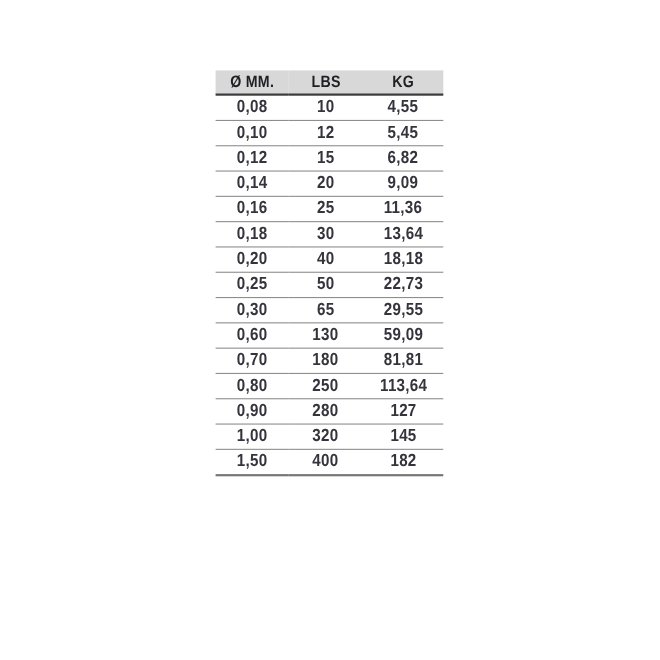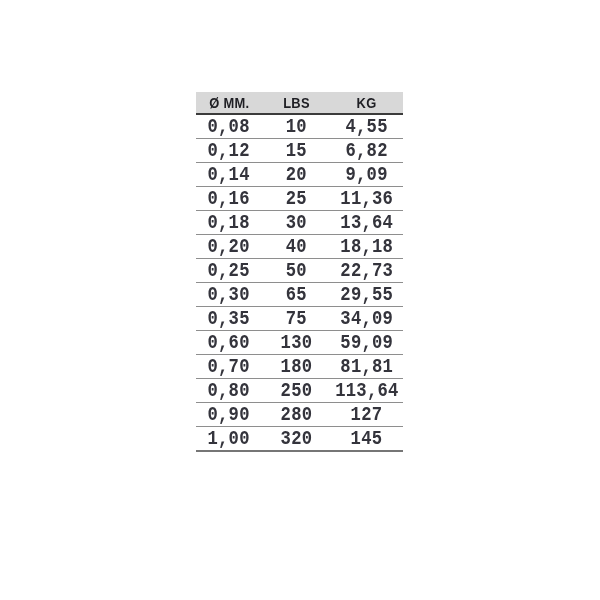--- a/index.html
+++ b/index.html
@@ -15,21 +15,21 @@
   body{
     width:600px;height:600px;
     background:var(--page-bg);
     font-family:"Liberation Sans", sans-serif;
     position:relative;
     overflow:hidden;
   }
   .table-wrap{
     position:absolute;
     left:196px;
-    top:92px;
+    top:64px;
     width:207px;
   }
   table{
     border-collapse:collapse;
     table-layout:fixed;
     width:100%;
   }
   col.c-mm{width:66px;}
   col.c-lbs{width:68px;}
   col.c-kg{width:73px;}
@@ -39,28 +39,27 @@
     font-size:15px;
     font-weight:700;
     height:21px;
     padding:0;
     text-align:center;
     vertical-align:middle;
     border-bottom:2px solid var(--header-underline);
   }
   td{
     color:var(--cell-text);
-    font-size:20px;
+    font-size:16px;
     font-weight:700;
     height:22px;
     padding:0;
     text-align:center;
     vertical-align:middle;
     border-bottom:1.5px solid var(--row-divider);
-    font-family:Liberation Mono, monospace;
   }
   tbody tr:last-child td{
     border-bottom:2px solid var(--bottom-border);
   }
   .cond{
     display:inline-block;
     transform:scaleX(0.86);
     transform-origin:center;
     white-space:nowrap;
     letter-spacing:0.3px;
@@ -81,20 +80,25 @@
         <th><span class="cond">Ø MM.</span></th>
         <th><span class="cond">LBS</span></th>
         <th><span class="cond">KG</span></th>
       </tr>
     </thead>
     <tbody id="table-body">
         <tr>
           <td><span class="cond">0,08</span></td>
           <td><span class="cond">10</span></td>
           <td><span class="cond">4,55</span></td>
+        </tr>
+        <tr>
+          <td><span class="cond">0,10</span></td>
+          <td><span class="cond">12</span></td>
+          <td><span class="cond">5,45</span></td>
         </tr>
         <tr>
           <td><span class="cond">0,12</span></td>
           <td><span class="cond">15</span></td>
           <td><span class="cond">6,82</span></td>
         </tr>
         <tr>
           <td><span class="cond">0,14</span></td>
           <td><span class="cond">20</span></td>
           <td><span class="cond">9,09</span></td>
@@ -118,25 +122,20 @@
           <td><span class="cond">0,25</span></td>
           <td><span class="cond">50</span></td>
           <td><span class="cond">22,73</span></td>
         </tr>
         <tr>
           <td><span class="cond">0,30</span></td>
           <td><span class="cond">65</span></td>
           <td><span class="cond">29,55</span></td>
         </tr>
         <tr>
-          <td><span class="cond">0,35</span></td>
-          <td><span class="cond">75</span></td>
-          <td><span class="cond">34,09</span></td>
-        </tr>
-        <tr>
           <td><span class="cond">0,60</span></td>
           <td><span class="cond">130</span></td>
           <td><span class="cond">59,09</span></td>
         </tr>
         <tr>
           <td><span class="cond">0,70</span></td>
           <td><span class="cond">180</span></td>
           <td><span class="cond">81,81</span></td>
         </tr>
         <tr>
@@ -147,15 +146,20 @@
         <tr>
           <td><span class="cond">0,90</span></td>
           <td><span class="cond">280</span></td>
           <td><span class="cond">127</span></td>
         </tr>
         <tr>
           <td><span class="cond">1,00</span></td>
           <td><span class="cond">320</span></td>
           <td><span class="cond">145</span></td>
         </tr>
+        <tr>
+          <td><span class="cond">1,50</span></td>
+          <td><span class="cond">400</span></td>
+          <td><span class="cond">182</span></td>
+        </tr>
       </tbody>
   </table>
 </div>
 
 </body></html>

